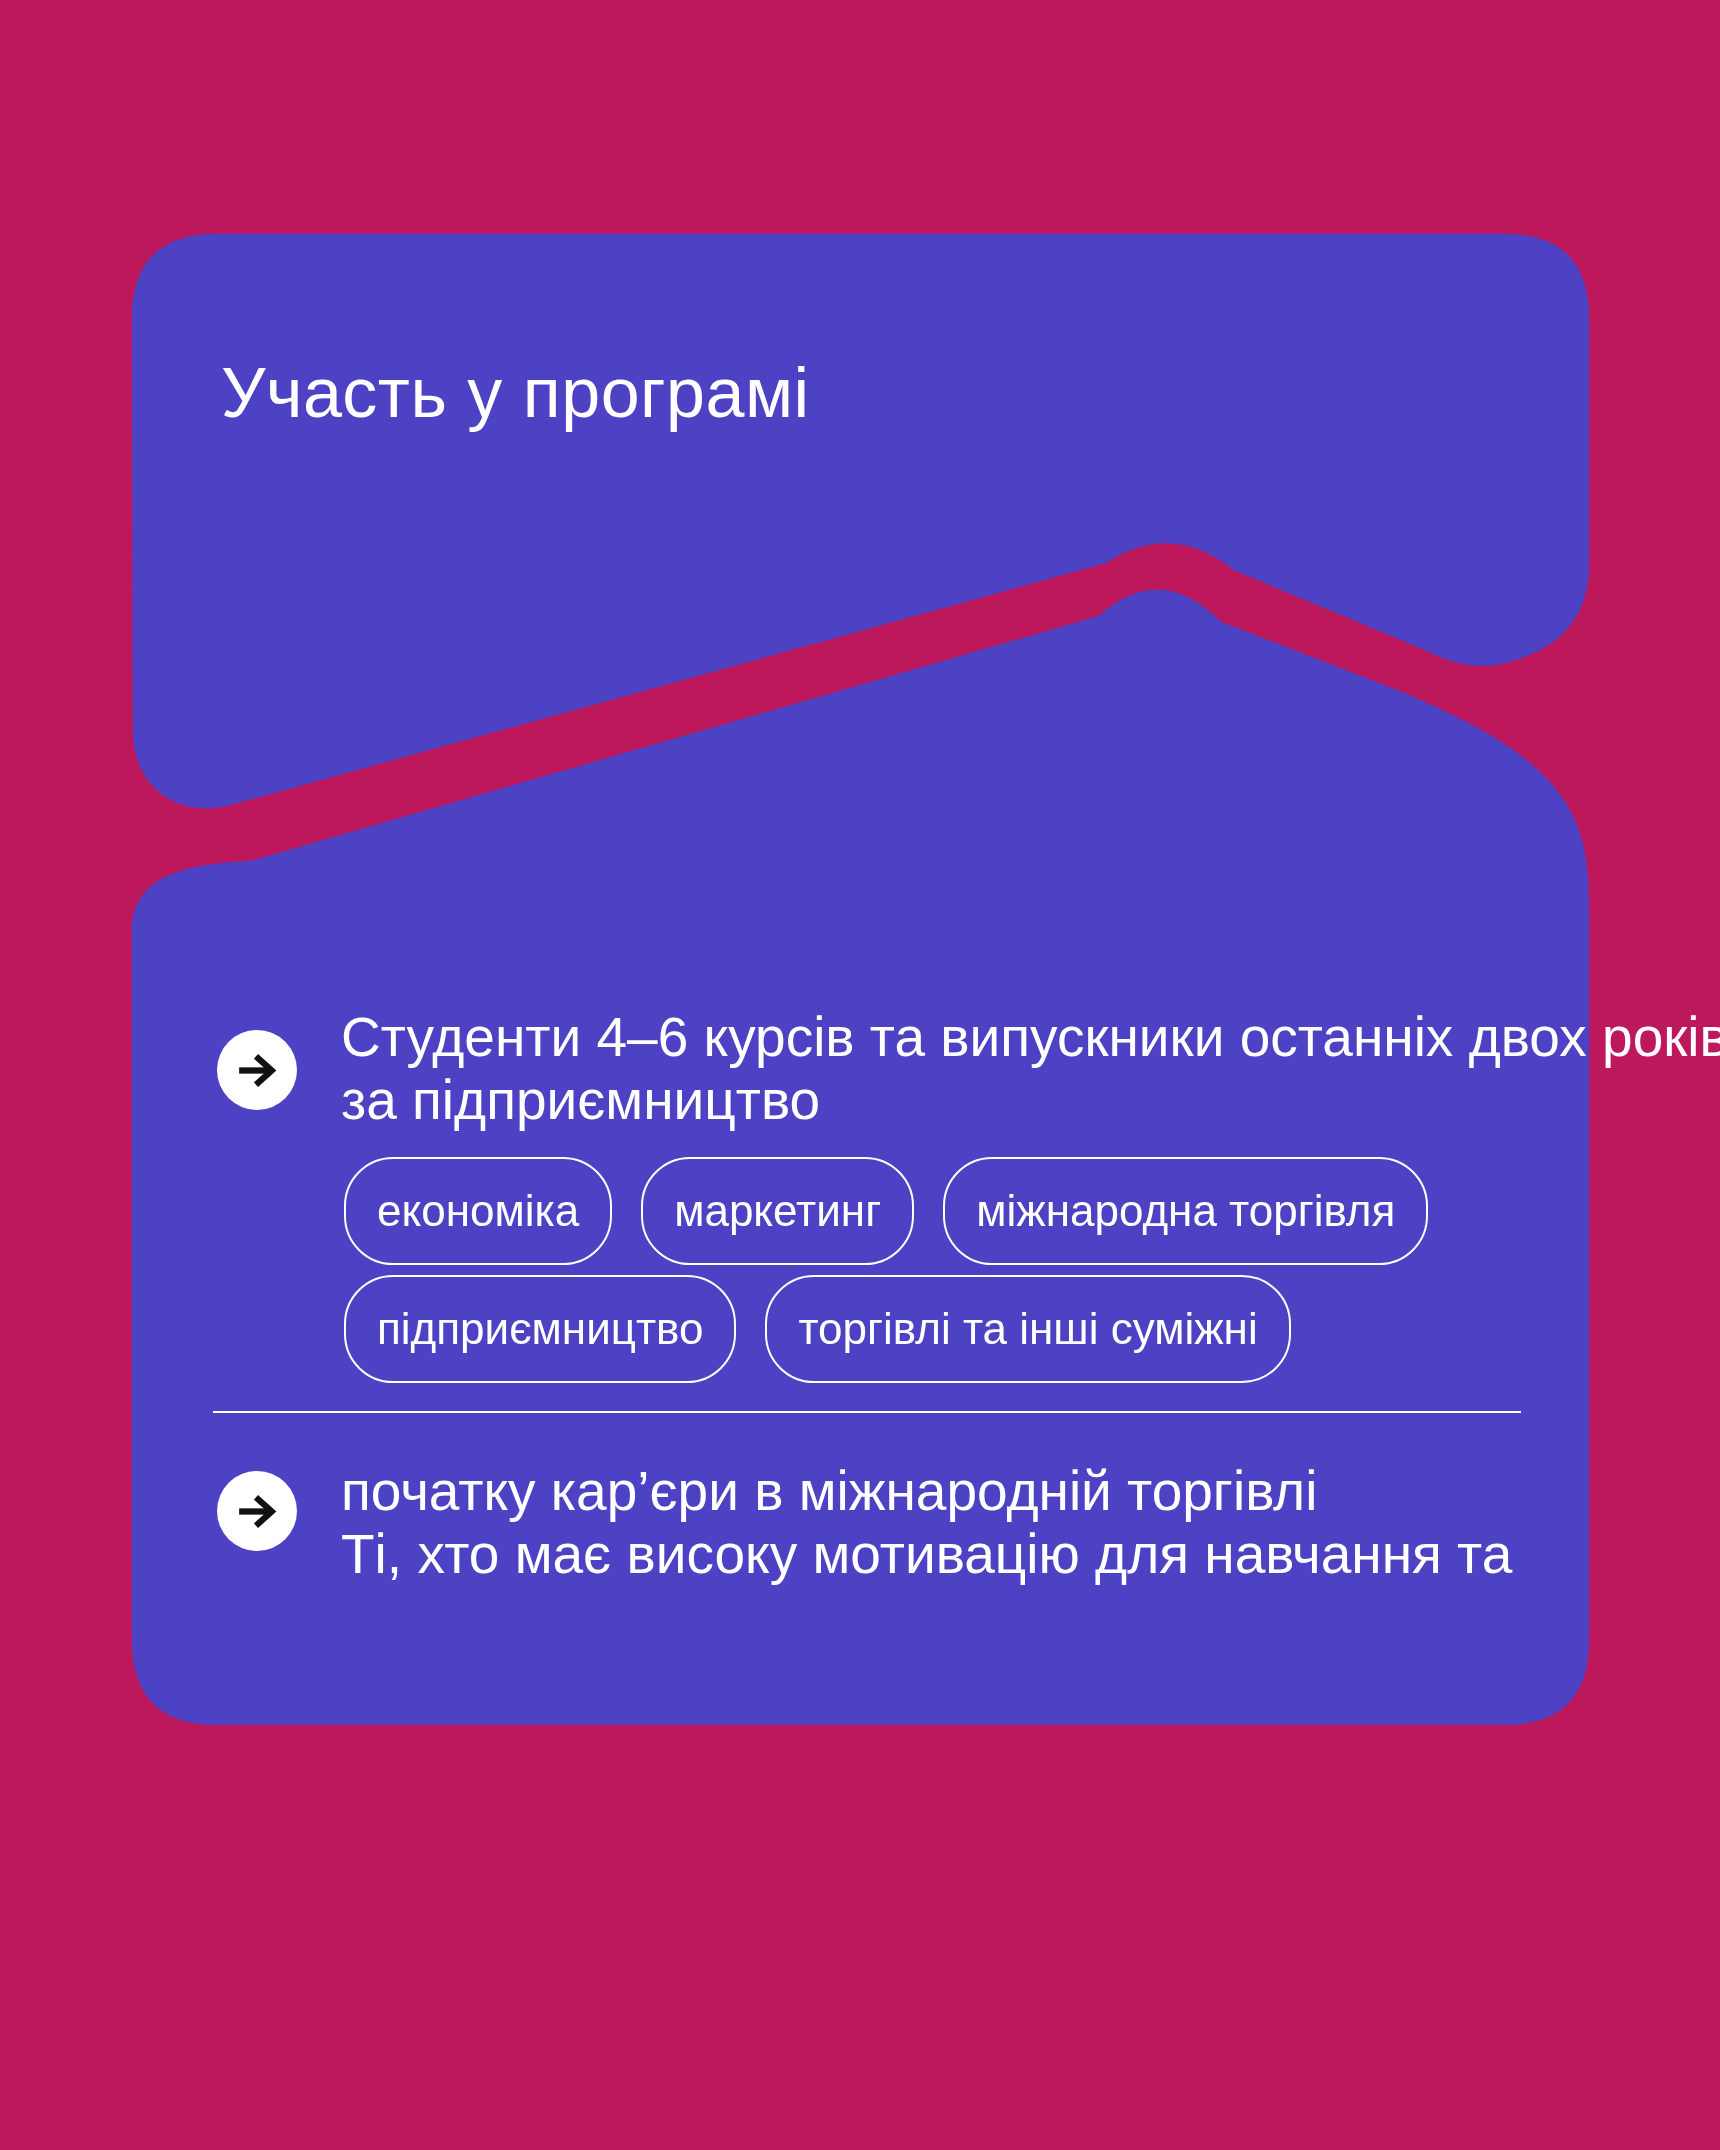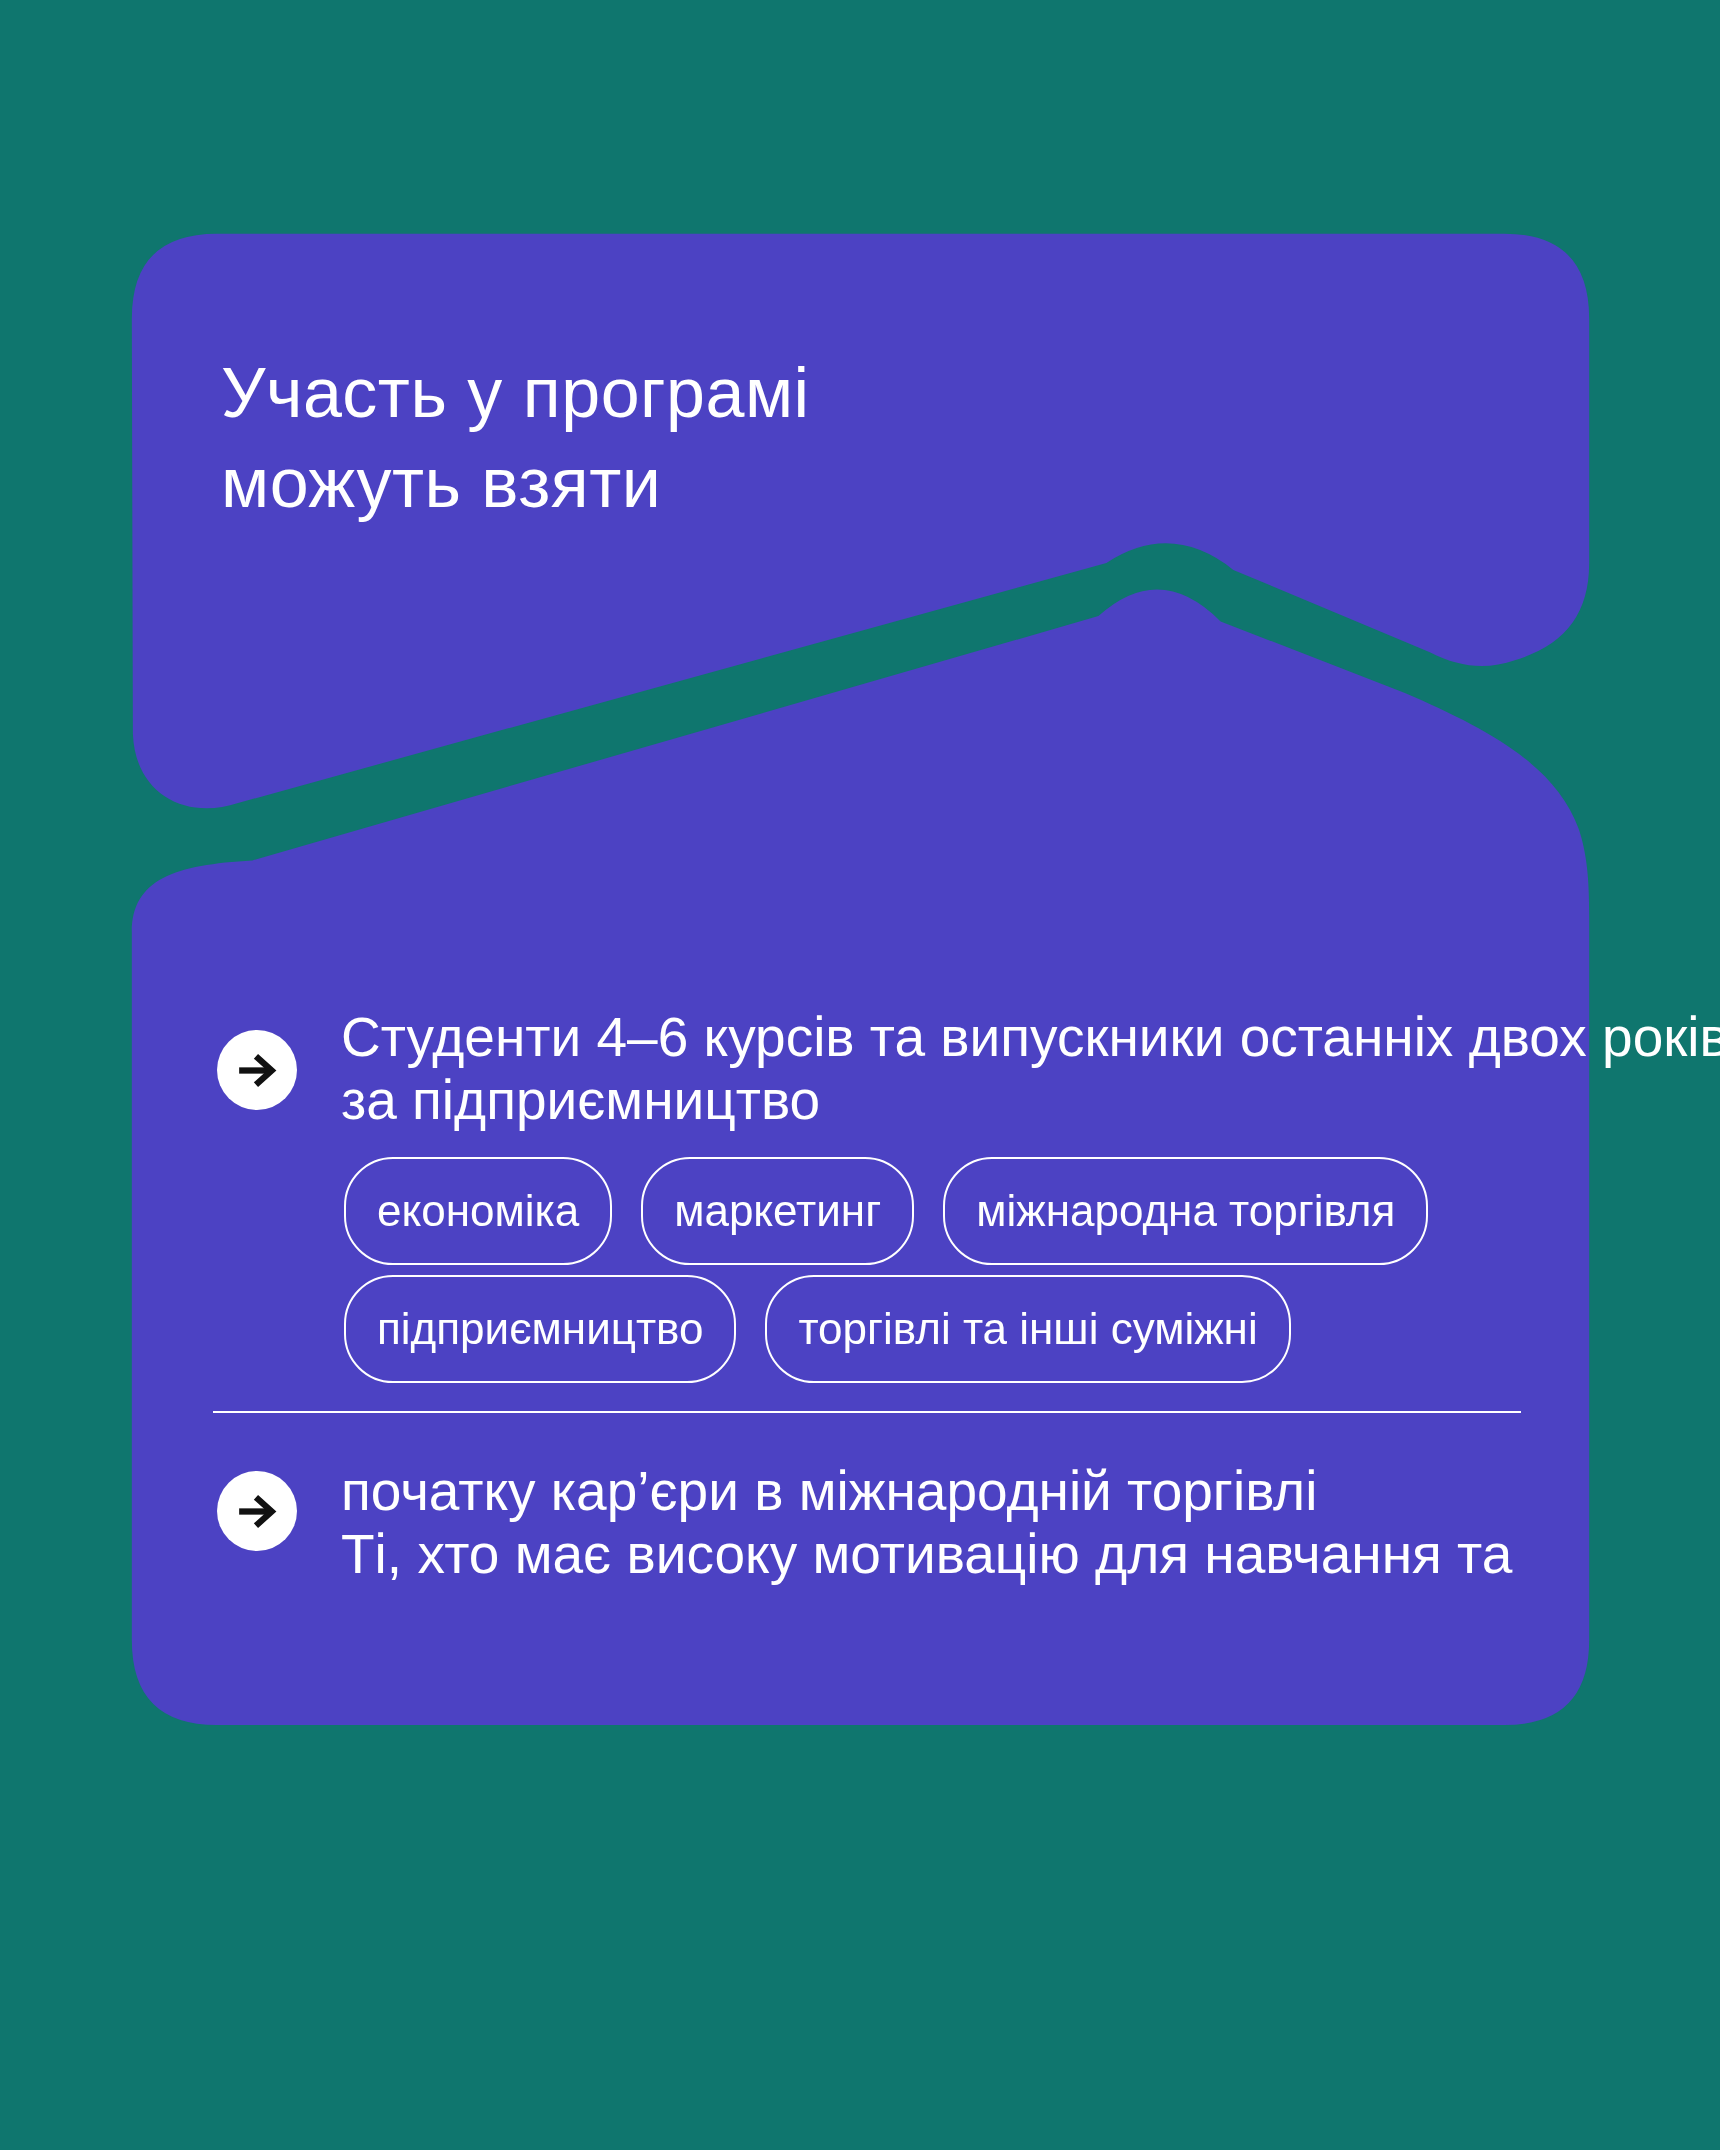--- a/index.html
+++ b/index.html
@@ -7,21 +7,21 @@
     padding: 0;
     width: 1721px;
     height: 2151px;
     overflow: hidden;
     font-family: "Liberation Sans", sans-serif;
   }
   .poster {
     position: relative;
     width: 1721px;
     height: 2151px;
-    background: #0f766e;
+    background: #be185d;
   }
   .shapes {
     position: absolute;
     left: 0;
     top: 0;
     width: 1721px;
     height: 2151px;
     display: block;
   }
   .title {
@@ -106,21 +106,20 @@
              L 2068,1160 Q 2184,1055 2298,1170
              L 2645,1305
              C 2800,1372 2928,1440 2972,1560
              C 2988,1608 2992,1655 2992,1725
              L 2992,3088 Q 2992,3248 2832,3248
              L 408,3248 Q 248,3248 248,3088 Z" fill="#4C42C3"></path>
   </svg>
 
   <div class="title">
     <div>Участь у програмі</div>
-    <div>можуть взяти</div>
   </div>
 
   <div class="bullet-icon icon-1">
     <svg width="42" height="37" viewBox="0 0 80 70">
       <line x1="6" y1="35" x2="66" y2="35" stroke="#111111" stroke-width="12"></line>
       <polyline points="38,8 68,35 38,62" fill="none" stroke="#111111" stroke-width="12"></polyline>
     </svg>
   </div>
   <div class="bullet-text text-1">
     <div>Студенти 4–6 курсів та випускники останніх двох років</div>

